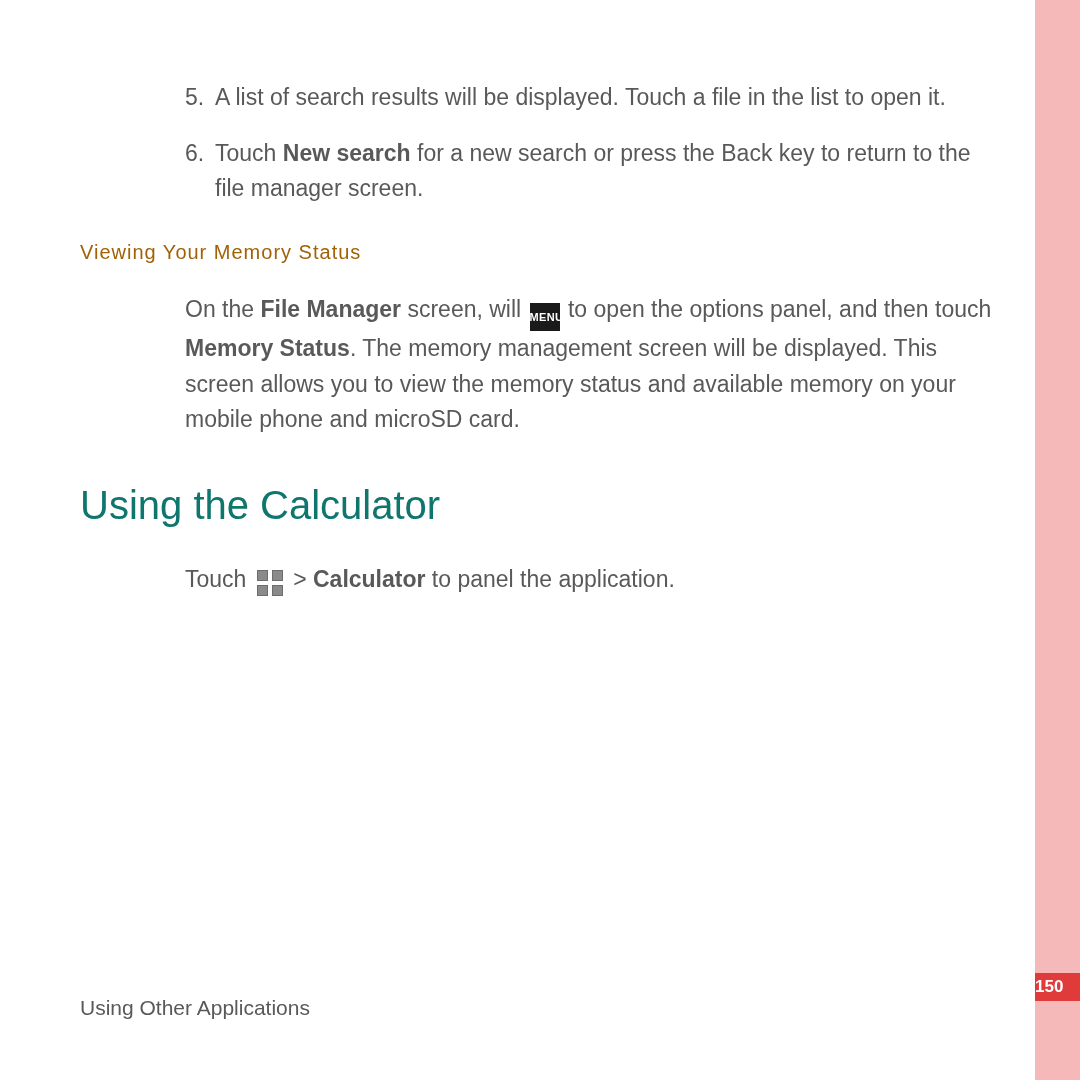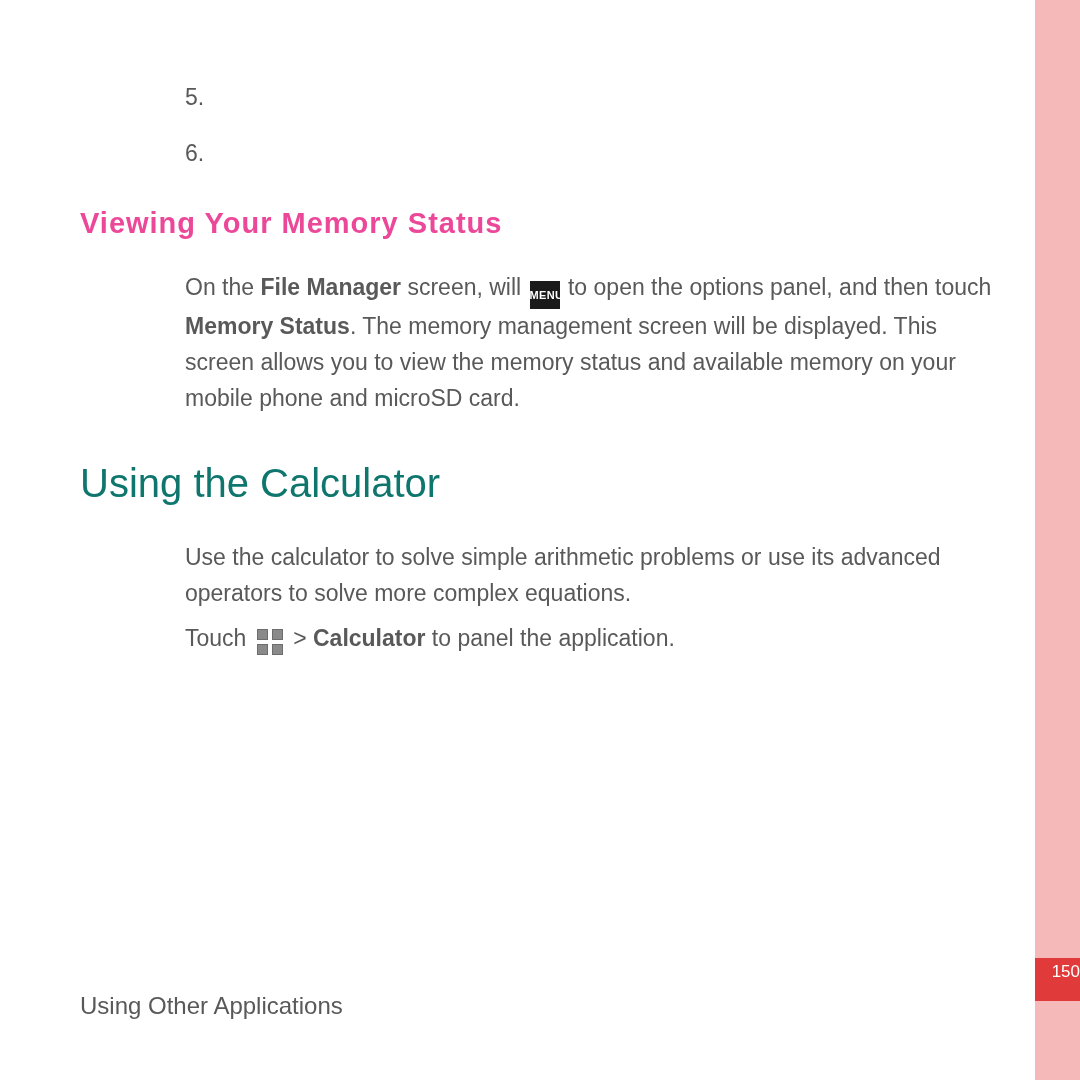--- a/index.html
+++ b/index.html
@@ -18,27 +18,27 @@
     right: 0;
     width: 45px;
     height: 1080px;
     background: #f5b9b9;
   }
   .page-tab {
     position: absolute;
     right: 0;
     bottom: 79px;
     width: 45px;
-    height: 43px;
+    height: 28px;
     background: #e03a3a;
     color: #ffffff;
     font-size: 17px;
-    font-weight: normal;
+    font-weight: bold;
     line-height: 28px;
-    text-align: right;
+    text-align: left;
   }
   .content {
     position: absolute;
     left: 80px;
     top: 80px;
     width: 920px;
     color: #595959;
     font-size: 23px;
     line-height: 1.55;
   }
@@ -51,26 +51,25 @@
   .list-num {
     flex: 0 0 auto;
     width: 28px;
     text-align: left;
     padding-right: 2px;
   }
   .list-body {
     flex: 1 1 auto;
   }
   .sub-heading {
-    color: #ec4899;
-    font-size: 29px;
+    color: #a16207;
+    font-size: 20px;
     margin-top: 30px;
     margin-bottom: 24px;
     letter-spacing: 1px;
-    font-weight: bold;
   }
   .heading {
     color: #0f766e;
     font-size: 40px;
     margin-top: 36px;
     margin-bottom: 26px;
   }
   .para {
     padding-left: 105px;
     margin-bottom: 10px;
@@ -108,48 +107,51 @@
   }
   .apps-icon .tl { left: 0; top: 0; }
   .apps-icon .tr { right: 0; top: 0; }
   .apps-icon .bl { left: 0; bottom: 0; }
   .apps-icon .br { right: 0; bottom: 0; }
   .footer {
     position: absolute;
     left: 80px;
     bottom: 60px;
     color: #595959;
-    font-size: 24px;
+    font-size: 21px;
   }
 </style>
 </head>
 <body>
 
 <div class="side-band"></div>
 <div class="page-tab">150</div>
 
 <div class="content">
 
   <div class="list-item">
     <div class="list-num">5.</div>
+    <div class="list-body">A list of search results will be displayed. Touch a file in the list to open it.</div>
   </div>
 
   <div class="list-item">
     <div class="list-num">6.</div>
+    <div class="list-body">
+      <span>Touch </span><span class="bold">New search</span><span> for a new search or press the Back key to return to the file manager screen.</span>
+    </div>
   </div>
 
   <div class="sub-heading">Viewing  Your  Memory  Status</div>
 
   <div class="para">
     <span>On the </span><span class="bold">File Manager</span><span> screen, will </span><span class="menu-icon">MENU</span><span> to open the options panel, and then touch </span><span class="bold">Memory Status</span><span>. The memory management screen will be displayed. This screen allows you to view the memory status and available memory on your mobile phone and microSD card.</span>
   </div>
 
   <div class="heading">Using the Calculator</div>
 
-  <div class="para">Use the calculator to solve simple arithmetic problems or use its advanced operators to solve more complex equations.</div>
 
 
   <div class="para">
     <span>Touch </span><span class="apps-icon"><span class="tl"></span><span class="tr"></span><span class="bl"></span><span class="br"></span></span><span> &gt; </span><span class="bold">Calculator</span><span> to panel the application.</span>
   </div>
 
 </div>
 
 <div class="footer">Using Other Applications</div>
 

